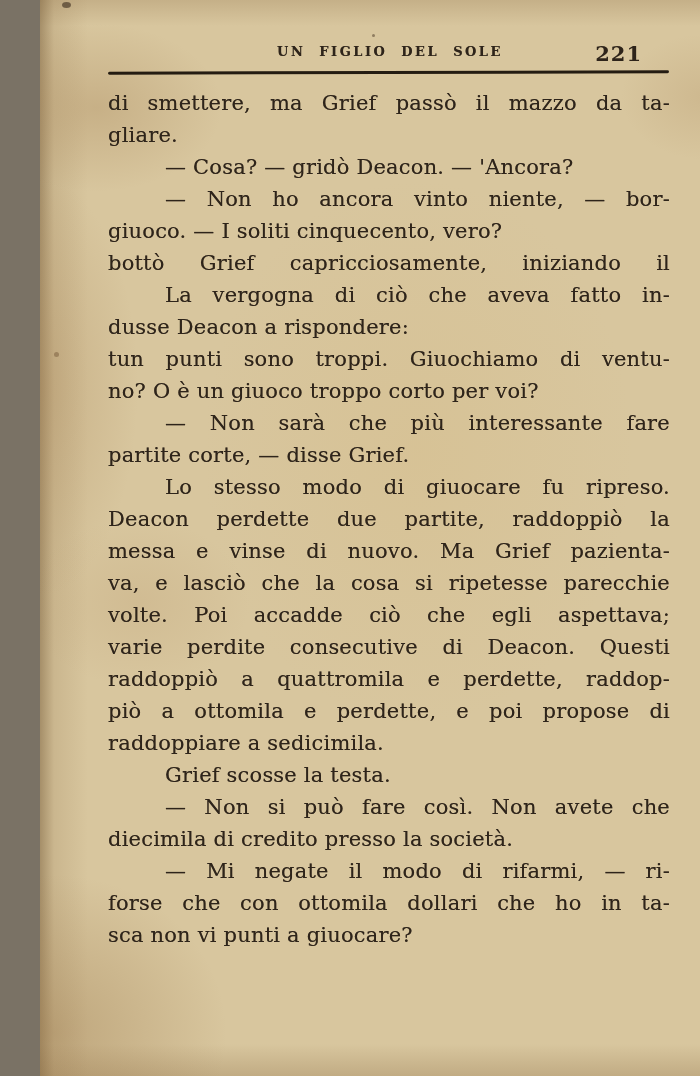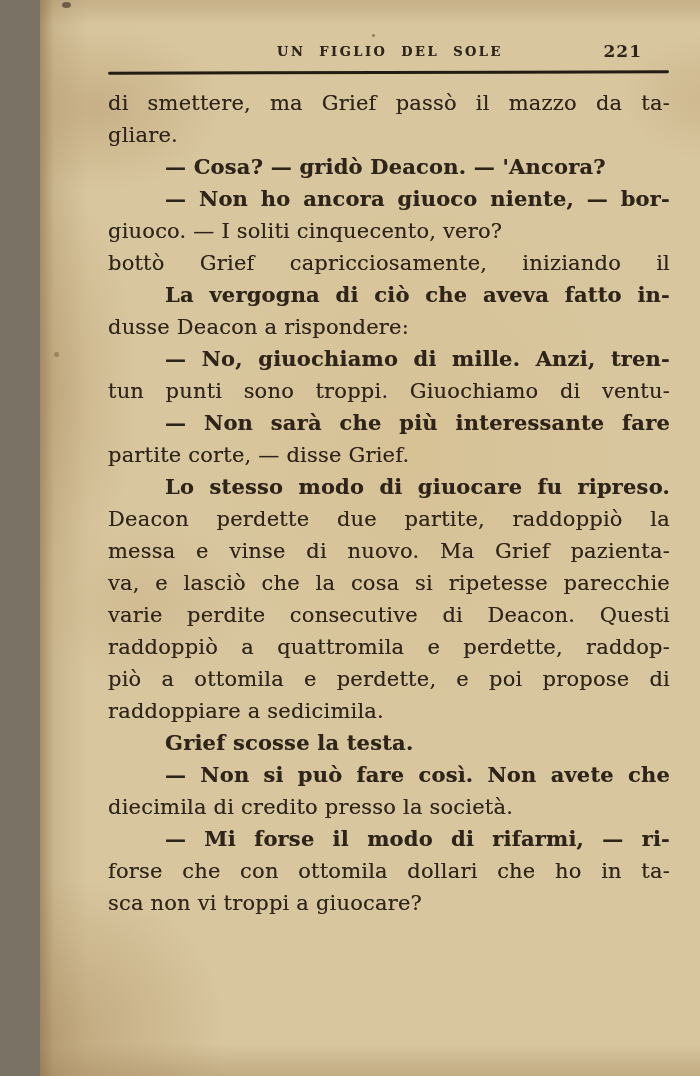--- a/index.html
+++ b/index.html
@@ -44,21 +44,21 @@
     font-weight: bold;
     letter-spacing: 2.5px;
     word-spacing: 7px;
     text-shadow: 0 0 0.5px rgba(46,36,26,0.55);
   }
 
   .page-number {
     position: absolute;
     right: 28px;
     top: -3px;
-    font-size: 17px;
+    font-size: 21px;
     font-weight: bold;
     letter-spacing: 1px;
   }
 
   .rule {
     position: absolute;
     top: 71px;
     left: 68px;
     width: 561px;
     height: 2.6px;
@@ -82,21 +82,20 @@
     min-height: 32px;
   }
 
   .line.fill {
     text-align: justify;
     text-align-last: justify;
   }
 
   .line.indent {
     text-indent: 57px;
-    font-weight: bold;
   }
 
   .speck {
     position: absolute;
     border-radius: 50%;
     background: rgba(70,52,34,0.5);
   }
   .speck.s1 { left: 22px;  top: 2px;   width: 9px; height: 6px; background: rgba(55,40,26,0.6); }
   .speck.s2 { left: 332px; top: 34px;  width: 3px; height: 3px; }
   .speck.s3 { left: 14px;  top: 352px; width: 5px; height: 5px; background: rgba(110,82,50,0.45); }
@@ -112,43 +111,44 @@
     <div class="running-title">UN FIGLIO DEL SOLE</div>
     <div class="page-number">221</div>
   </div>
 
   <div class="rule" style="background: rgb(36, 28, 18);"></div>
 
   <div class="body-text">
       <div class="line fill">di smettere, ma Grief passò il mazzo da ta-</div>
       <div class="line">gliare.</div>
       <div class="line indent">— Cosa? — gridò Deacon. — 'Ancora?</div>
-      <div class="line indent fill">— Non ho ancora giuoco niente, — bor-</div>
+      <div class="line indent fill">— Non ho ancora vinto niente, — bor-</div>
       <div class="line">giuoco. — I soliti cinquecento, vero?</div>
       <div class="line fill">bottò Grief capricciosamente, iniziando il</div>
       <div class="line indent fill">La vergogna di ciò che aveva fatto in-</div>
       <div class="line">dusse Deacon a rispondere:</div>
-      <div class="line indent fill">— No, giuochiamo di mille. Anzi, tren-</div>
       <div class="line fill">tun punti sono troppi. Giuochiamo di ventu-</div>
+      <div class="line">no? O è un giuoco troppo corto per voi?</div>
       <div class="line indent fill">— Non sarà che più interessante fare</div>
       <div class="line">partite corte, — disse Grief.</div>
       <div class="line indent fill">Lo stesso modo di giuocare fu ripreso.</div>
       <div class="line fill">Deacon perdette due partite, raddoppiò la</div>
       <div class="line fill">messa e vinse di nuovo. Ma Grief pazienta-</div>
       <div class="line fill">va, e lasciò che la cosa si ripetesse parecchie</div>
+      <div class="line fill">volte. Poi accadde ciò che egli aspettava;</div>
       <div class="line fill">varie perdite consecutive di Deacon. Questi</div>
       <div class="line fill">raddoppiò a quattromila e perdette, raddop-</div>
       <div class="line fill">piò a ottomila e perdette, e poi propose di</div>
       <div class="line">raddoppiare a sedicimila.</div>
       <div class="line indent">Grief scosse la testa.</div>
       <div class="line indent fill">— Non si può fare così. Non avete che</div>
       <div class="line">diecimila di credito presso la società.</div>
-      <div class="line indent fill">— Mi forse il modo di rifarmi, — ri-</div>
+      <div class="line indent fill">— Mi negate il modo di rifarmi, — ri-</div>
       <div class="line fill">forse che con ottomila dollari che ho in ta-</div>
-      <div class="line">sca non vi troppi a giuocare?</div>
+      <div class="line">sca non vi punti a giuocare?</div>
     </div>
 
   <div class="speck s1"></div>
   <div class="speck s2"></div>
   <div class="speck s3"></div>
   <div class="speck s4"></div>
   <div class="speck s5"></div>
 
 </div>
 

